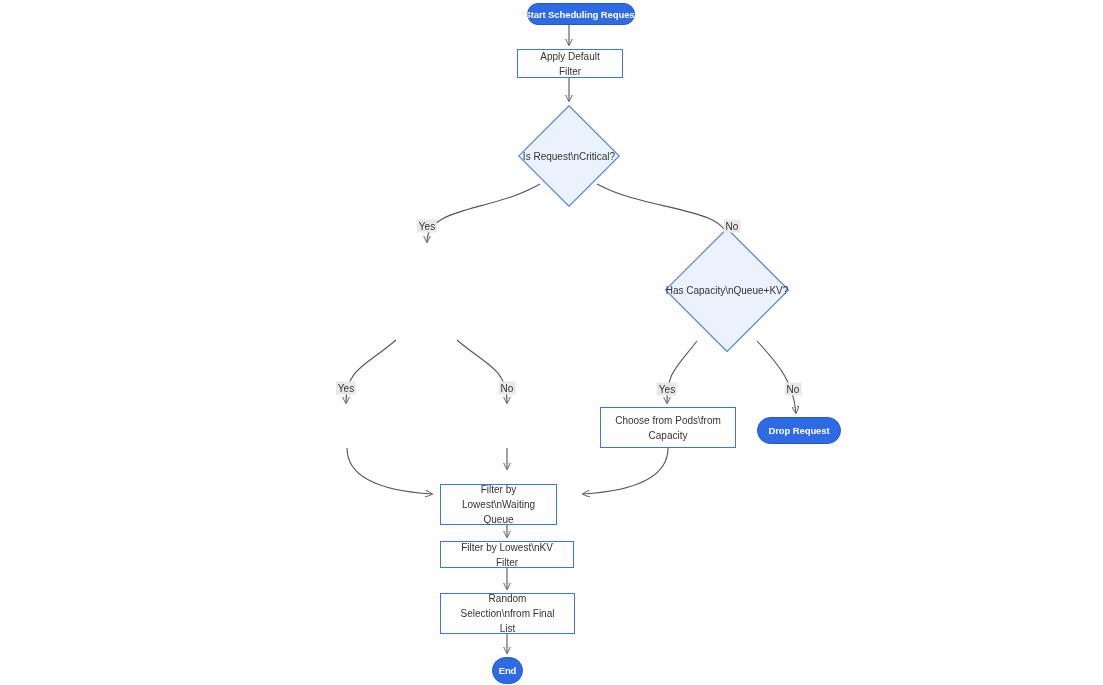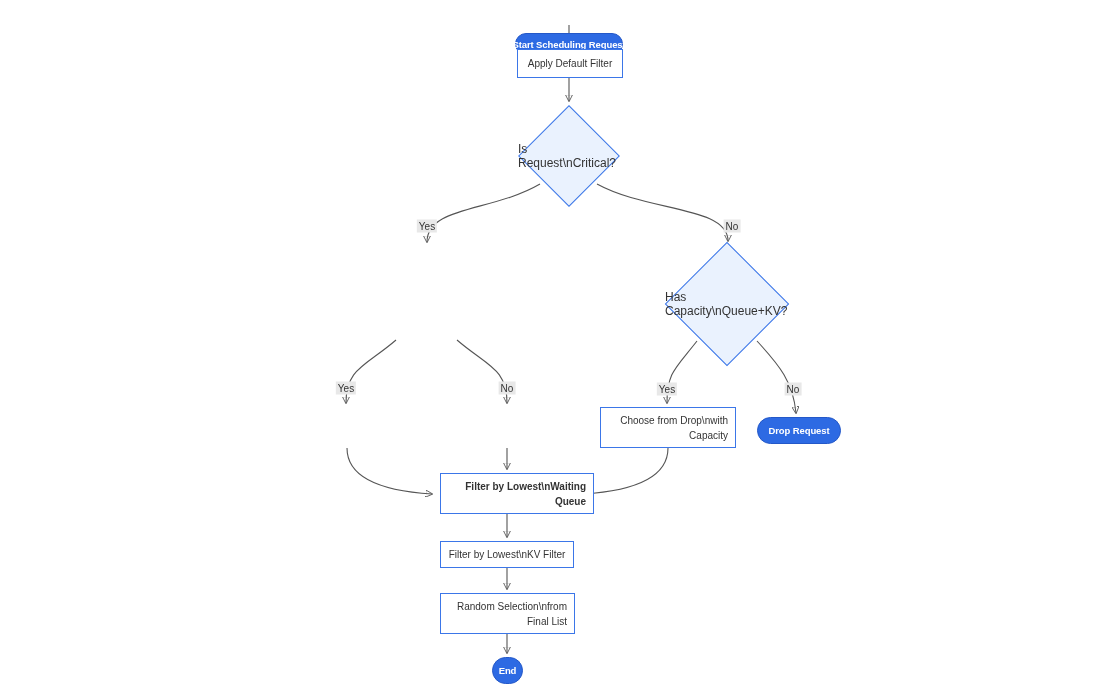--- a/index.html
+++ b/index.html
@@ -7,29 +7,29 @@
     --node-fill:#ffffff; --decision-fill:#eaf2fe; --text-dark:#333333;
     --text-light:#ffffff; --edge-line:#555555; --edge-label-bg:#e8e8e8;
   }
   *{box-sizing:border-box;margin:0;padding:0;}
   body{background:#ffffff;font-family:"Liberation Sans","DejaVu Sans",sans-serif;}
   .canvas{position:relative;width:1103px;height:685px;background:#ffffff;overflow:hidden;}
   .edges{position:absolute;left:0;top:0;z-index:1;}
   .edges path{stroke:var(--edge-line);stroke-width:1.1;fill:none;}
   .node{position:absolute;z-index:2;display:flex;align-items:center;justify-content:center;
         text-align:center;color:var(--text-dark);font-size:10px;line-height:15px;}
-  .rect-node{background:var(--node-fill);border:1.5px solid var(--node-border);padding:2px 7px;text-align:right;}
+  .rect-node{background:var(--node-fill);border:1.5px solid var(--node-border);padding:2px 14px;}
   .stadium{background:var(--primary-fill);border:1px solid var(--primary-border);
            border-radius:999px;color:var(--text-light);font-weight:700;font-size:9.5px;
            white-space:nowrap;letter-spacing:-0.1px;}
   .diamond{position:absolute;z-index:2;}
   .diamond .shape{position:absolute;left:50%;top:50%;transform:translate(-50%,-50%) rotate(45deg);
            background:var(--decision-fill);border:1.4px solid var(--node-border);}
   .diamond .dlabel{position:absolute;inset:0;display:flex;align-items:center;justify-content:center;
-           text-align:left;font-size:12px;color:var(--text-dark);z-index:2;}
+           text-align:center;font-size:10px;color:var(--text-dark);z-index:2;}
   .edge-label{position:absolute;z-index:3;transform:translate(-50%,-50%);
            background:var(--edge-label-bg);color:var(--text-dark);font-size:10px;
            line-height:13px;padding:0 2px;}
 </style>
 </head>
 <body>
 
 <div class="canvas">
 
   <svg class="edges" width="1103" height="685">
@@ -47,50 +47,50 @@
     <path d="M697,341 C676,368 667,372 667,403" marker-end="url(#arrow)"></path>
     <path d="M757,341 C780,366 793,382 796,413" marker-end="url(#arrow)"></path>
     <path d="M347,448 C347,472 368,490 432,494" marker-end="url(#arrow)"></path>
     <path d="M507,448 L507,469" marker-end="url(#arrow)"></path>
     <path d="M668,448 C668,472 647,490 583,494" marker-end="url(#arrow)"></path>
     <path d="M507,514 L507,537" marker-end="url(#arrow)"></path>
     <path d="M507,568 L507,589" marker-end="url(#arrow)"></path>
     <path d="M507,634 L507,653" marker-end="url(#arrow)"></path>
   </svg>
 
-  <div class="node stadium" style="left:515px;top:3px;width:108px;height:22px;margin-top:30px;">Start Scheduling Request</div>
+  <div class="node stadium" style="left:527px;top:3px;width:108px;height:22px;">Start Scheduling Request</div>
 
   <div class="node rect-node" style="left:517px;top:49px;width:106px;height:29px;">Apply Default Filter</div>
 
   <div class="diamond" style="left:518px;top:105px;width:102px;height:102px;">
     <div class="shape" style="width:72px;height:72px;"></div>
     <div class="dlabel">Is Request\nCritical?</div>
   </div>
 
   <div class="edge-label" style="left:427px;top:226px;">Yes</div>
   <div class="edge-label" style="left:732px;top:226px;">No</div>
 
 
-  <div class="diamond" style="left:665px;top:242px;width:124px;height:124px;">
+  <div class="diamond" style="left:665px;top:228px;width:124px;height:124px;">
     <div class="shape" style="width:88px;height:88px;"></div>
     <div class="dlabel">Has Capacity\nQueue+KV?</div>
   </div>
 
   <div class="edge-label" style="left:346px;top:388px;">Yes</div>
   <div class="edge-label" style="left:507px;top:388px;">No</div>
   <div class="edge-label" style="left:667px;top:389px;">Yes</div>
   <div class="edge-label" style="left:793px;top:389px;">No</div>
 
 
 
-  <div class="node rect-node" style="left:600px;top:407px;width:136px;height:41px;">Choose from Drop\nwith Capacity</div>
+  <div class="node rect-node" style="left:600px;top:407px;width:136px;height:41px;">Choose from Pods\from Capacity</div>
 
   <div class="node stadium" style="left:757px;top:417px;width:84px;height:27px;">Drop Request</div>
 
-  <div class="node rect-node" style="left:440px;top:473px;width:154px;height:41px;font-weight:bold;">Filter by Lowest\nWaiting Queue</div>
+  <div class="node rect-node" style="left:440px;top:484px;width:117px;height:41px;">Filter by Lowest\nWaiting Queue</div>
 
   <div class="node rect-node" style="left:440px;top:541px;width:134px;height:27px;">Filter by Lowest\nKV Filter</div>
 
   <div class="node rect-node" style="left:440px;top:593px;width:135px;height:41px;">Random Selection\nfrom Final List</div>
 
   <div class="node stadium" style="left:492px;top:657px;width:31px;height:27px;">End</div>
 
 </div>
 
 </body></html>

